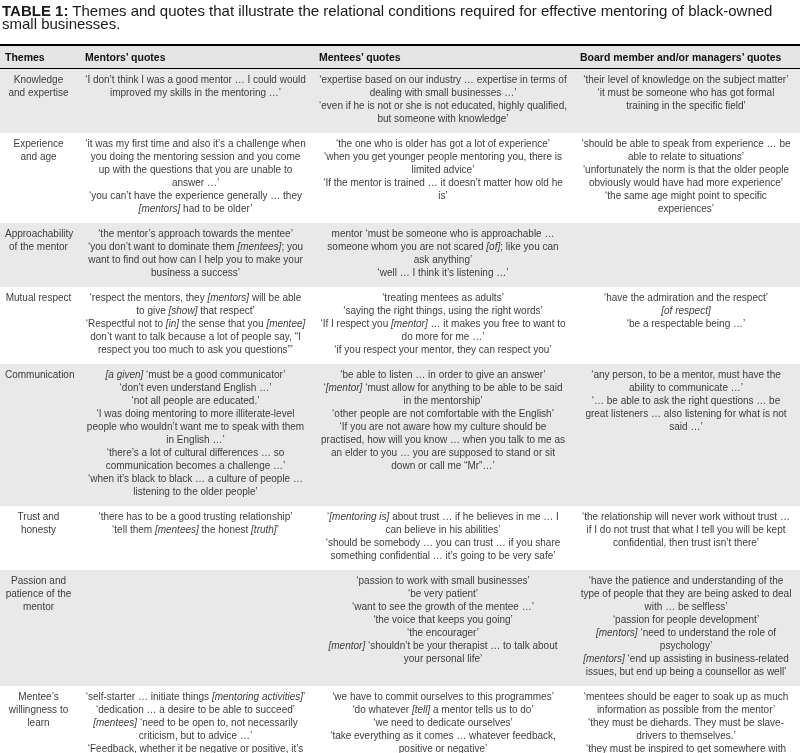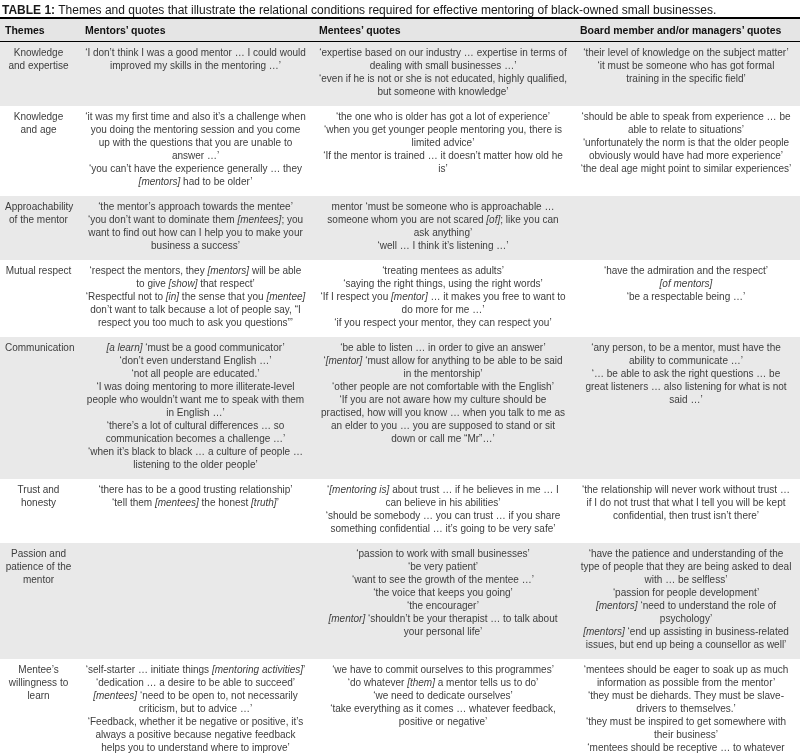--- a/index.html
+++ b/index.html
@@ -7,24 +7,24 @@
     padding: 0;
     background: #ffffff;
   }
   body {
     width: 800px;
     font-family: "Liberation Sans", "DejaVu Sans", sans-serif;
     color: #3d3d3d;
     -webkit-font-smoothing: antialiased;
   }
   .caption {
-    font-size: 12px;
+    font-size: 15px;
     line-height: 13px;
     color: #1a1a1a;
-    padding: 4px 4px 0 2px;
+    padding: 4px 4px 14px 2px;
   }
   .caption .caption-label {
     font-weight: bold;
   }
   table.quotes-table {
     width: 800px;
     border-collapse: collapse;
     table-layout: fixed;
     border-top: 2px solid #000000;
     border-bottom: 3px solid #000000;
@@ -89,34 +89,34 @@
         <td>
           <div class="quote-line">‘expertise based on our industry … expertise in terms of dealing with small businesses …’</div>
           <div class="quote-line">‘even if he is not or she is not educated, highly qualified, but someone with knowledge’</div>
         </td>
         <td>
           <div class="quote-line">‘their level of knowledge on the subject matter’</div>
           <div class="quote-line">‘it must be someone who has got formal training in the specific field’</div>
         </td>
       </tr>
       <tr class="band-even">
-        <td class="theme-cell">Knowledge and age</td>
+        <td class="theme-cell">Experience and age</td>
         <td>
           <div class="quote-line">‘it was my first time and also it’s a challenge when you doing the mentoring session and you come up with the questions that you are unable to answer …’</div>
           <div class="quote-line">‘you can’t have the experience generally … they <em>[mentors]</em> had to be older’</div>
         </td>
         <td>
           <div class="quote-line">‘the one who is older has got a lot of experience’</div>
           <div class="quote-line">‘when you get younger people mentoring you, there is limited advice’</div>
           <div class="quote-line">‘If the mentor is trained … it doesn’t matter how old he is’</div>
         </td>
         <td>
           <div class="quote-line">‘should be able to speak from experience … be able to relate to situations’</div>
           <div class="quote-line">‘unfortunately the norm is that the older people obviously would have had more experience’</div>
-          <div class="quote-line">‘the deal age might point to similar experiences’</div>
+          <div class="quote-line">‘the same age might point to specific experiences’</div>
         </td>
       </tr>
       <tr class="band-odd">
         <td class="theme-cell">Approachability of the mentor</td>
         <td>
           <div class="quote-line">‘the mentor’s approach towards the mentee’</div>
           <div class="quote-line">‘you don’t want to dominate them <em>[mentees]</em>; you want to find out how can I help you to make your business a success’</div>
         </td>
         <td>
           <div class="quote-line">mentor ‘must be someone who is approachable … someone whom you are not scared <em>[of]</em>; like you can ask anything’</div>
@@ -131,28 +131,28 @@
           <div class="quote-line">‘Respectful not to <em>[in]</em> the sense that you <em>[mentee]</em> don’t want to talk because a lot of people say, “I respect you too much to ask you questions”’</div>
         </td>
         <td>
           <div class="quote-line">‘treating mentees as adults’</div>
           <div class="quote-line">‘saying the right things, using the right words’</div>
           <div class="quote-line">‘If I respect you <em>[mentor]</em> … it makes you free to want to do more for me …’</div>
           <div class="quote-line">‘if you respect your mentor, they can respect you’</div>
         </td>
         <td>
           <div class="quote-line">‘have the admiration and the respect’</div>
-          <div class="quote-line"><em>[of mentors]</em></div>
+          <div class="quote-line"><em>[of respect]</em></div>
           <div class="quote-line">‘be a respectable being …’</div>
         </td>
       </tr>
       <tr class="band-odd">
         <td class="theme-cell">Communication</td>
         <td>
-          <div class="quote-line"><em>[a learn]</em> ‘must be a good communicator’</div>
+          <div class="quote-line"><em>[a given]</em> ‘must be a good communicator’</div>
           <div class="quote-line">‘don’t even understand English …’</div>
           <div class="quote-line">‘not all people are educated.’</div>
           <div class="quote-line">‘I was doing mentoring to more illiterate-level people who wouldn’t want me to speak with them in English …’</div>
           <div class="quote-line">‘there’s a lot of cultural differences … so communication becomes a challenge …’</div>
           <div class="quote-line">‘when it’s black to black … a culture of people … listening to the older people’</div>
         </td>
         <td>
           <div class="quote-line">‘be able to listen … in order to give an answer’</div>
           <div class="quote-line">‘<em>[mentor]</em> ‘must allow for anything to be able to be said in the mentorship’</div>
           <div class="quote-line">‘other people are not comfortable with the English’</div>
@@ -198,21 +198,21 @@
       <tr class="band-even">
         <td class="theme-cell">Mentee’s willingness to learn</td>
         <td>
           <div class="quote-line">‘self-starter … initiate things <em>[mentoring activities]</em>’</div>
           <div class="quote-line">‘dedication … a desire to be able to succeed’</div>
           <div class="quote-line"><em>[mentees]</em> ‘need to be open to, not necessarily criticism, but to advice …’</div>
           <div class="quote-line">‘Feedback, whether it be negative or positive, it’s always a positive because negative feedback helps you to understand where to improve’</div>
         </td>
         <td>
           <div class="quote-line">‘we have to commit ourselves to this programmes’</div>
-          <div class="quote-line">‘do whatever <em>[them]</em> a mentor tells us to do’</div>
+          <div class="quote-line">‘do whatever <em>[tell]</em> a mentor tells us to do’</div>
           <div class="quote-line">‘we need to dedicate ourselves’</div>
           <div class="quote-line">‘take everything as it comes … whatever feedback, positive or negative’</div>
         </td>
         <td>
           <div class="quote-line">‘mentees should be eager to soak up as much information as possible from the mentor’</div>
           <div class="quote-line">‘they must be diehards. They must be slave-drivers to themselves.’</div>
           <div class="quote-line">‘they must be inspired to get somewhere with their business’</div>
           <div class="quote-line">‘mentees should be receptive … to whatever advice they are given …’</div>
           <div class="quote-line"><em>[mentees]</em> ‘need to be able to listen to suggestions and listen to questions properly …’</div>
         </td>

